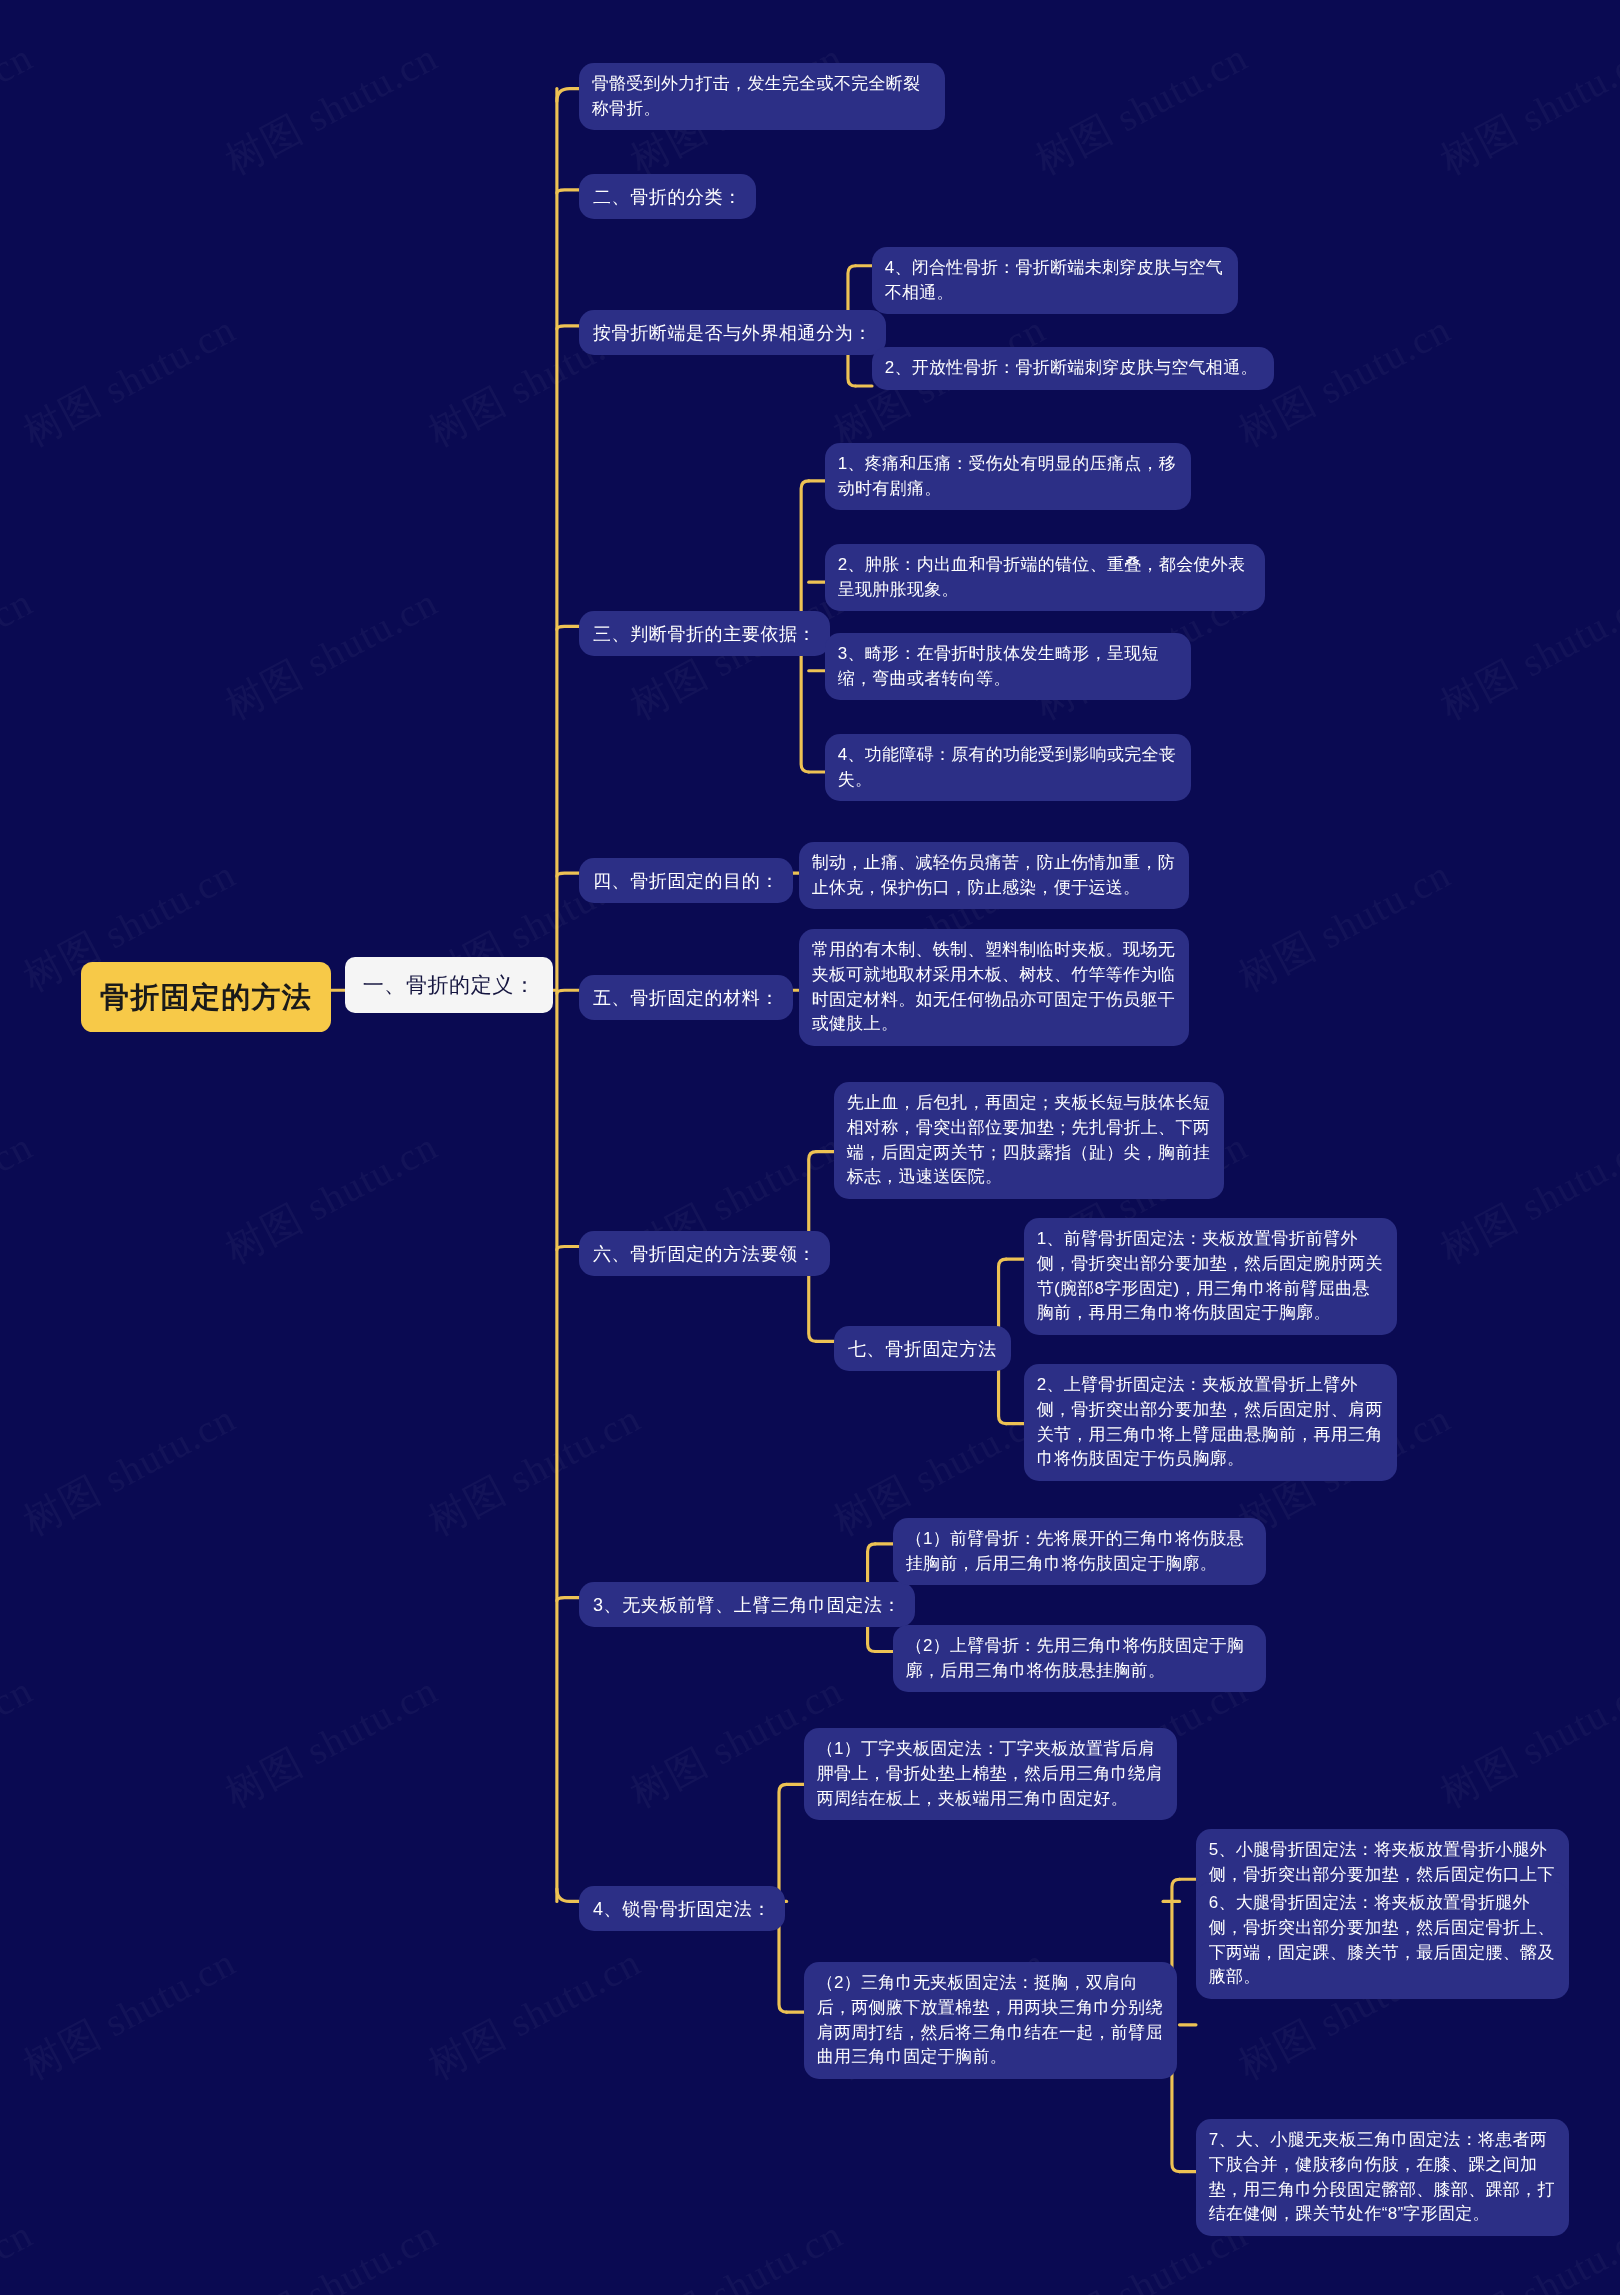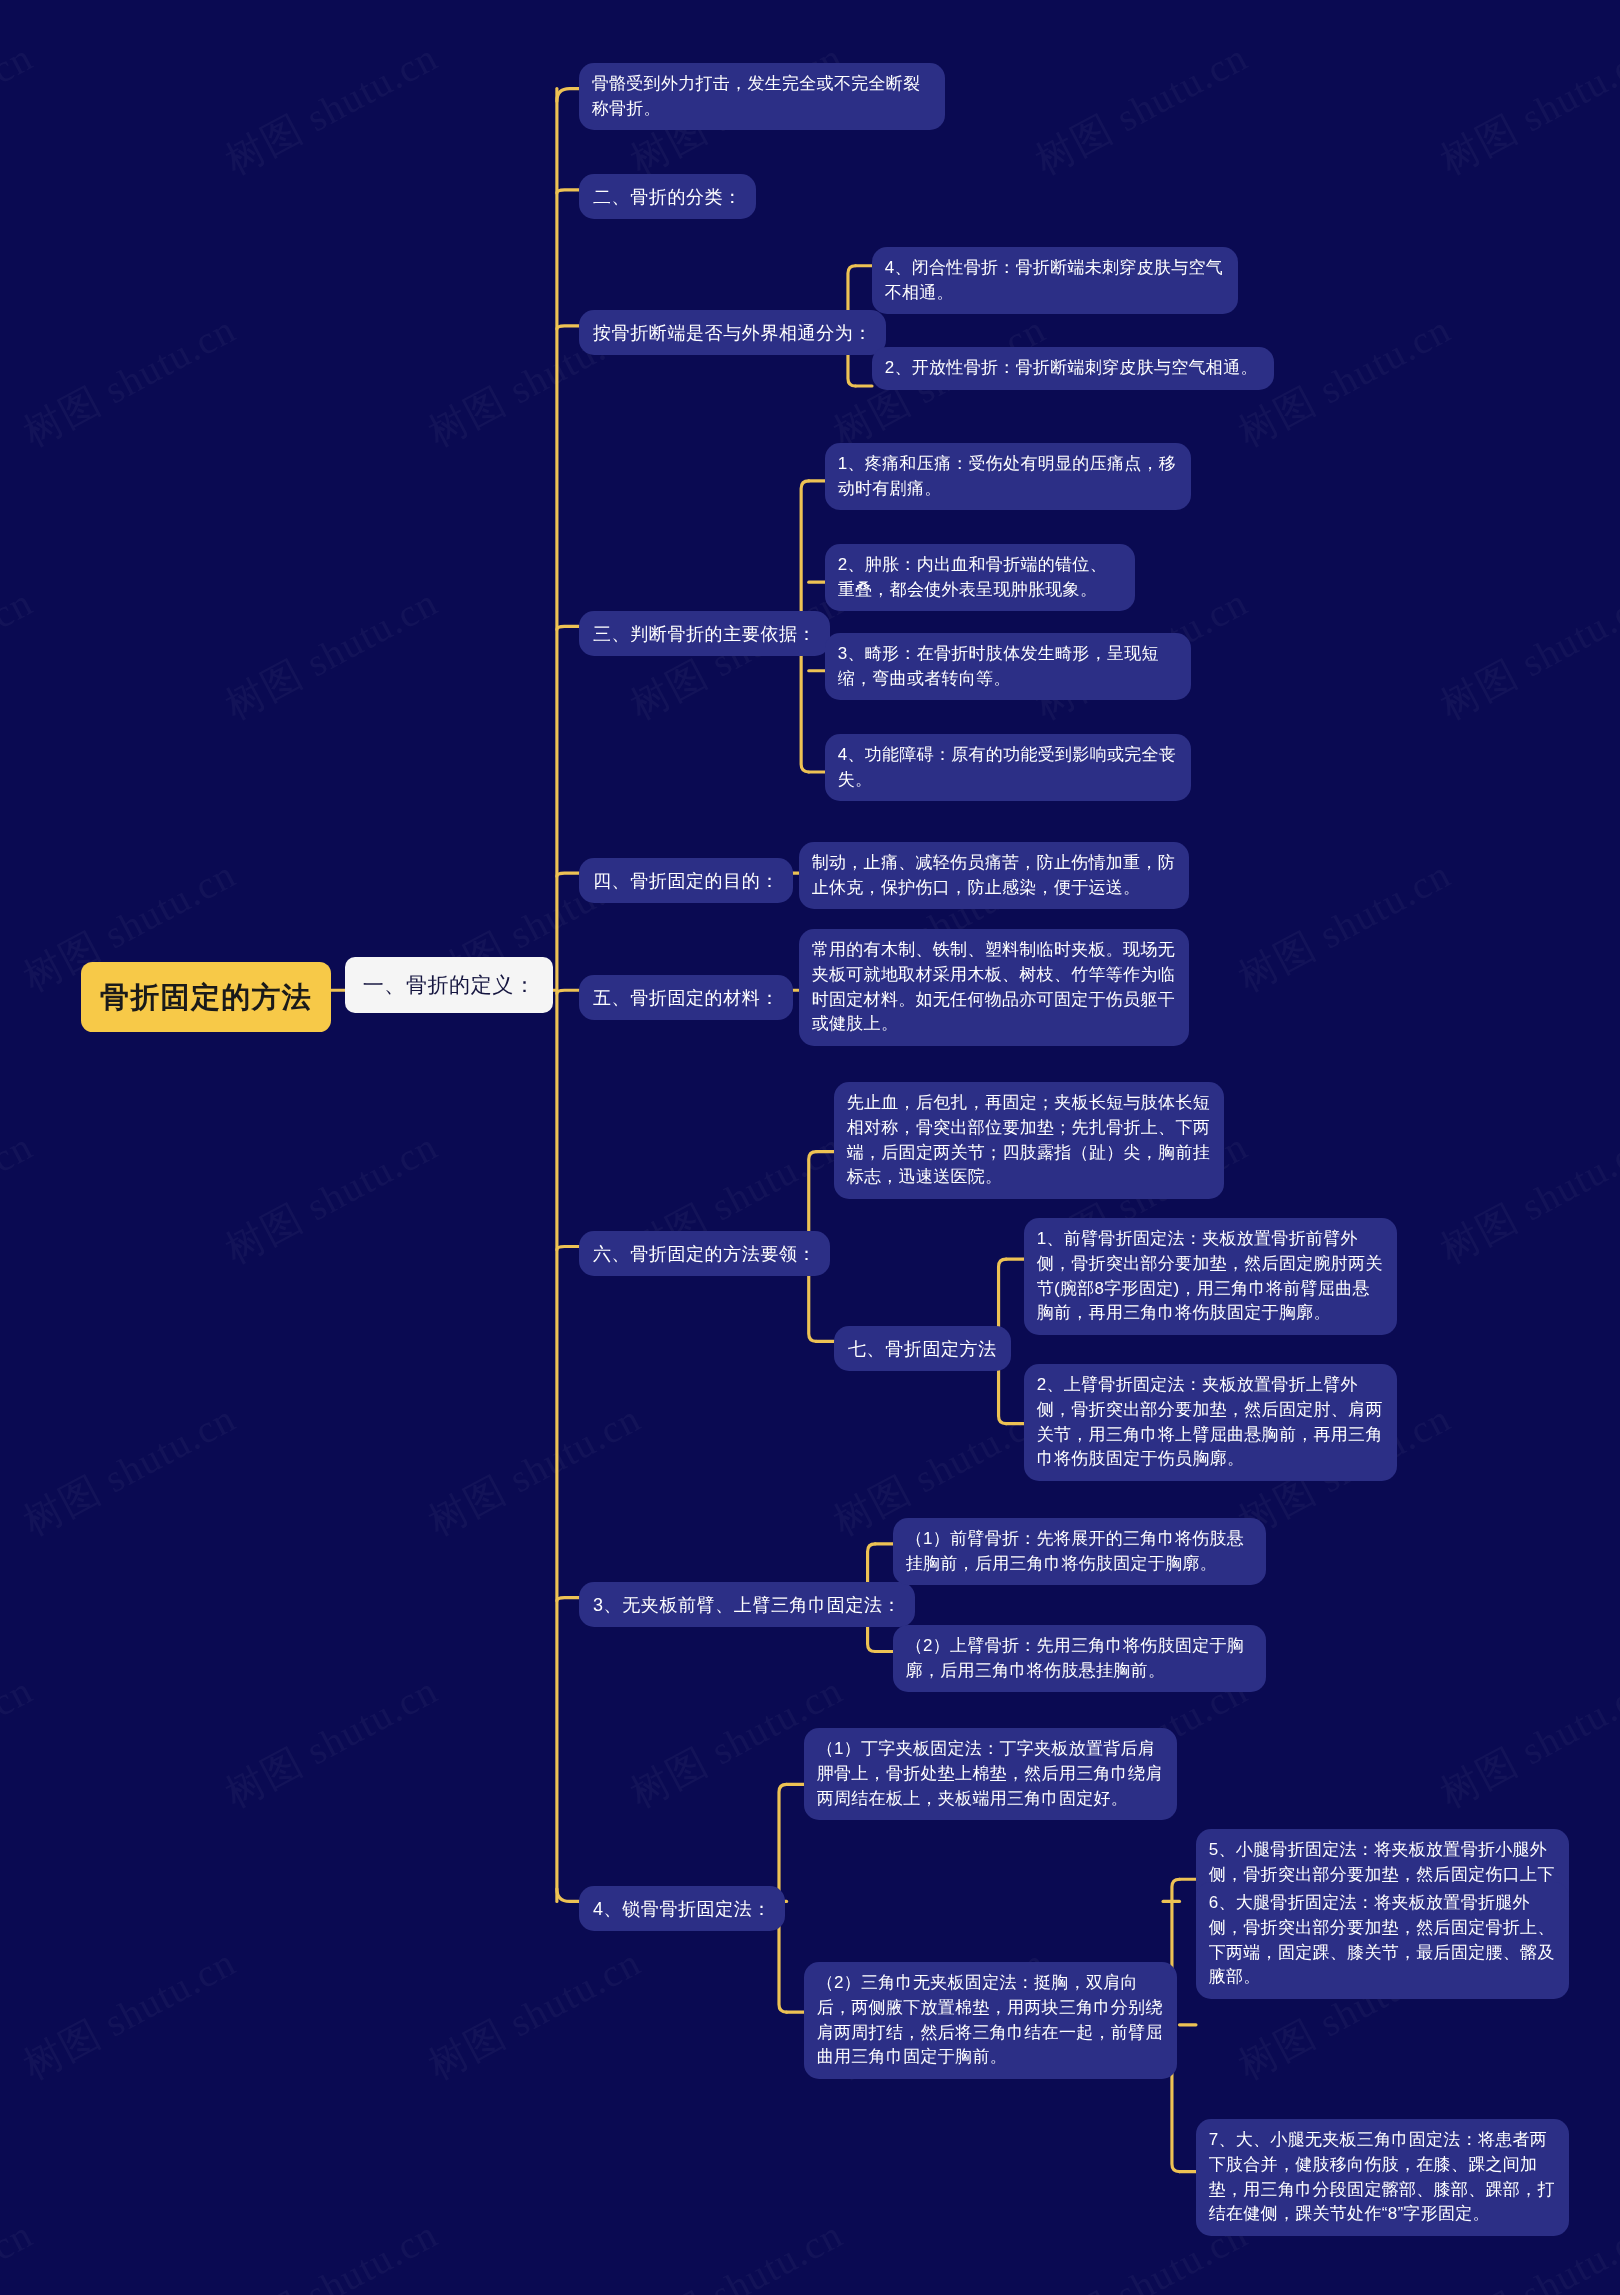--- a/index.html
+++ b/index.html
@@ -180,21 +180,21 @@
   <div class="node node-leaf" style="left:579px;top:63px;width:366px;">骨骼受到外力打击，发生完全或不完全断裂称骨折。</div>
 
   <div class="node node-sub" style="left:579px;top:174px;">二、骨折的分类：</div>
 
   <div class="node node-sub" style="left:579px;top:310px;">按骨折断端是否与外界相通分为：</div>
   <div class="node node-leaf" style="left:872px;top:247px;width:366px;">4、闭合性骨折：骨折断端未刺穿皮肤与空气不相通。</div>
   <div class="node node-leaf" style="left:872px;top:347px;width:402px;">2、开放性骨折：骨折断端刺穿皮肤与空气相通。</div>
 
   <div class="node node-sub" style="left:579px;top:611px;">三、判断骨折的主要依据：</div>
   <div class="node node-leaf" style="left:825px;top:443px;width:366px;">1、疼痛和压痛：受伤处有明显的压痛点，移动时有剧痛。</div>
-  <div class="node node-leaf" style="left:825px;top:544px;width:310px;">2、肿胀：内出血和骨折端的错位、重叠，都会使外表呈现肿胀现象。</div>
+  <div class="node node-leaf" style="left:825px;top:544px;width:440px;">2、肿胀：内出血和骨折端的错位、重叠，都会使外表呈现肿胀现象。</div>
   <div class="node node-leaf" style="left:825px;top:633px;width:366px;">3、畸形：在骨折时肢体发生畸形，呈现短缩，弯曲或者转向等。</div>
   <div class="node node-leaf" style="left:825px;top:734px;width:366px;">4、功能障碍：原有的功能受到影响或完全丧失。</div>
 
   <div class="node node-sub" style="left:579px;top:858px;">四、骨折固定的目的：</div>
   <div class="node node-leaf" style="left:799px;top:842px;width:390px;">制动，止痛、减轻伤员痛苦，防止伤情加重，防止休克，保护伤口，防止感染，便于运送。</div>
 
   <div class="node node-sub" style="left:579px;top:975px;">五、骨折固定的材料：</div>
   <div class="node node-leaf" style="left:799px;top:929px;width:390px;">常用的有木制、铁制、塑料制临时夹板。现场无夹板可就地取材采用木板、树枝、竹竿等作为临时固定材料。如无任何物品亦可固定于伤员躯干或健肢上。</div>
 
   <div class="node node-sub" style="left:579px;top:1231px;">六、骨折固定的方法要领：</div>

